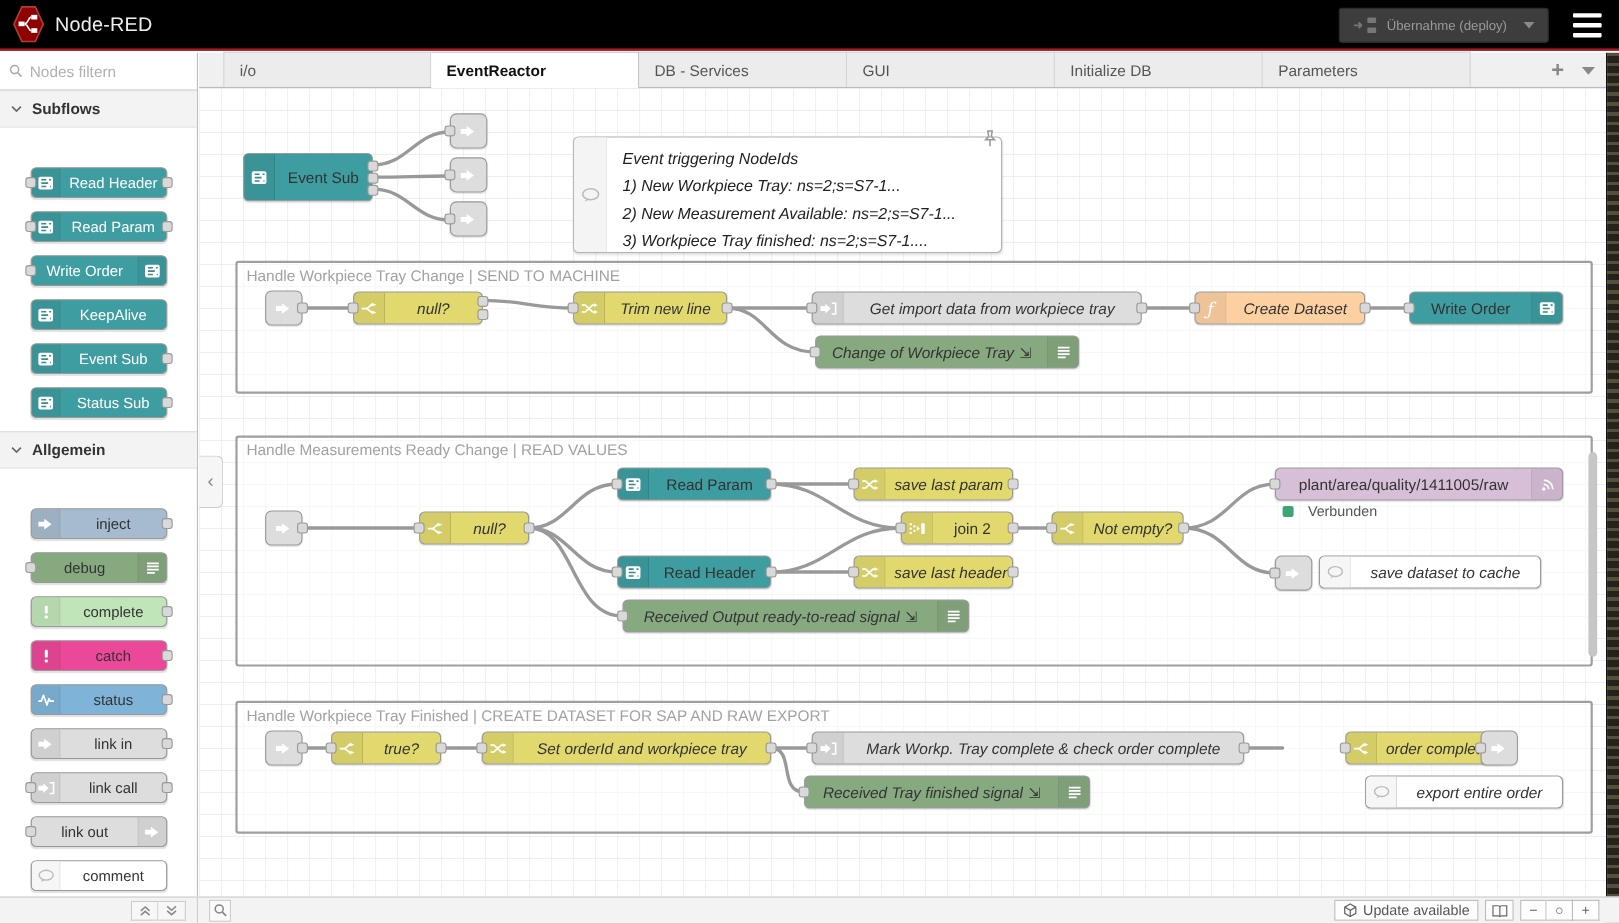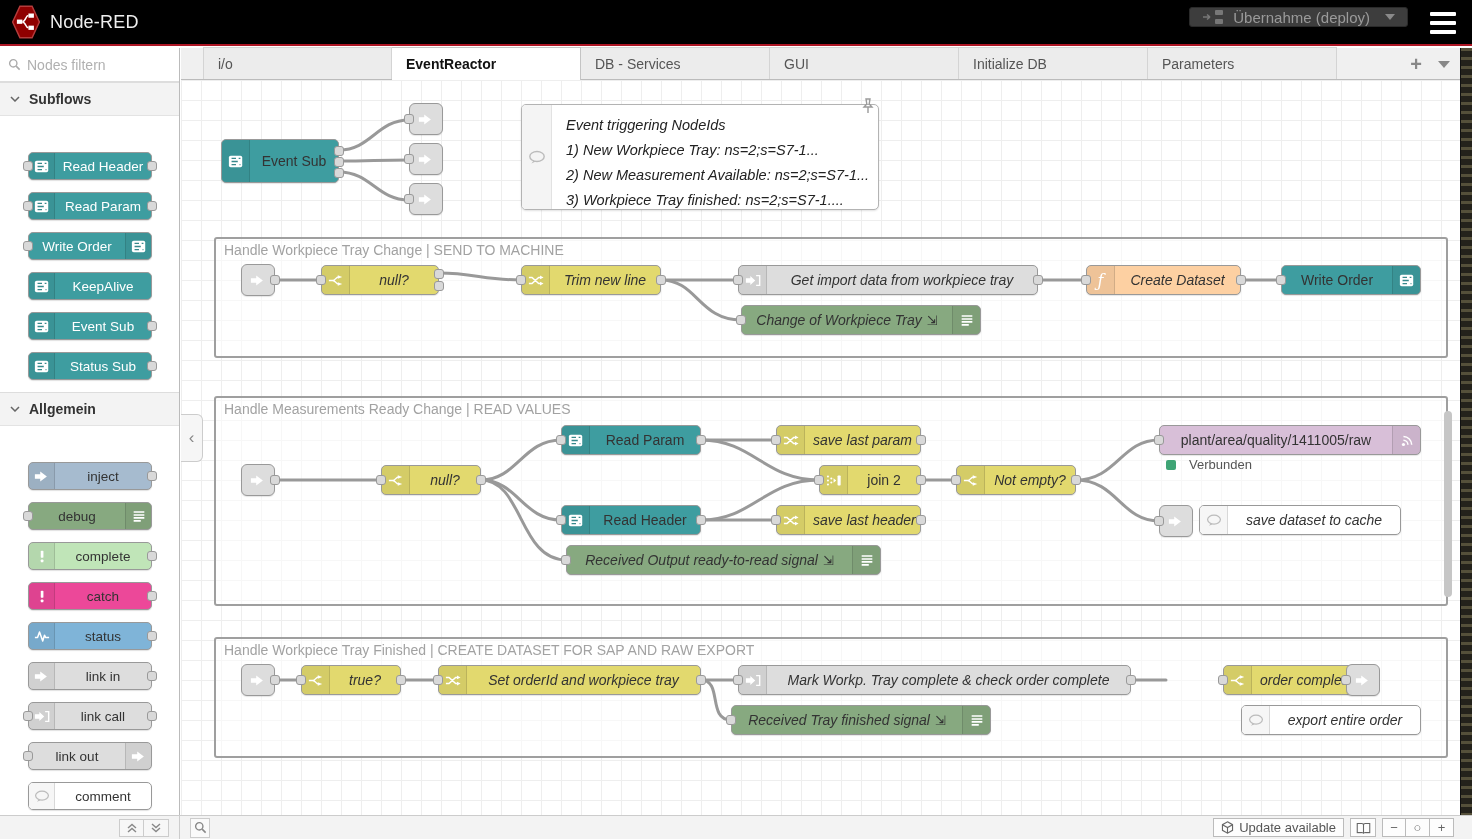--- a/index.html
+++ b/index.html
@@ -2,21 +2,21 @@
 <html><head>
 <meta charset="utf-8">
 <style>
   * { margin:0; padding:0; box-sizing:border-box; }
   html,body { width:1472px; height:839px; overflow:hidden; font-family:"Liberation Sans", sans-serif; background:#fff; }
 
   
   .header { position:absolute; left:0; top:0; width:1472px; height:46px; background:#000; border-bottom:2px solid #ad1625; display:flex; align-items:center; z-index:50; }
   .logo { margin-left:10px; width:32px; height:34px; }
   .app-title { color:#eee; font-size:18px; font-weight:500; margin-left:8px; letter-spacing:.2px; }
-  .deploy-btn { position:absolute; right:64px; top:7px; height:20px; background:#3d3d3d; border:1px solid #2a2a2a; border-radius:3px; display:flex; align-items:center; padding:0 12px; gap:9px; color:#9a9a9a; font-size:15px; cursor:pointer; }
+  .deploy-btn { position:absolute; right:64px; top:7px; height:32px; background:#3d3d3d; border:1px solid #2a2a2a; border-radius:3px; display:flex; align-items:center; padding:0 12px; gap:9px; color:#9a9a9a; font-size:12px; cursor:pointer; }
   .deploy-caret { width:0; height:0; border-left:5px solid transparent; border-right:5px solid transparent; border-top:6px solid #8a8a8a; margin-left:6px; }
   .menu-btn { position:absolute; right:16px; top:12px; width:26px; height:22px; display:flex; flex-direction:column; justify-content:space-between; cursor:pointer; }
   .menu-btn i { display:block; height:4px; background:#fff; border-radius:1px; }
 
   
   .palette { position:absolute; left:0; top:48px; width:180px; height:767px; background:#fff; border-right:1px solid #bbb; overflow:hidden; }
   .pal-search { height:34px; border-bottom:1px solid #ddd; display:flex; align-items:center; padding-left:8px; gap:6px; }
   .pal-search .ph { color:#b0b0b0; font-size:14px; }
   .pal-section-hdr { height:34px; background:#f3f3f3; border-top:1px solid #ddd; border-bottom:1px solid #e3e3e3; display:flex; align-items:center; gap:9px; padding-left:10px; font-size:14px; font-weight:bold; color:#333; cursor:pointer; }
   .pitem { position:relative; width:124px; height:28px; margin:0 0 12px 28px; border:1px solid #999; border-radius:5px; display:flex; align-items:center; font-size:13.5px; color:#333; box-shadow:0 1px 1px rgba(0,0,0,.12); cursor:grab; }
@@ -71,21 +71,21 @@
   .node .lbl { flex:1; text-align:center; white-space:nowrap; padding:0 8px; }
   .node .icon { flex-basis:28px; width:28px; }
   .it .lbl, .lbl.it { font-style:italic; }
   .tall { height:44px; }
   .linknode { position:absolute; width:34px; height:32px; background:#ddd; border:1px solid #999; border-radius:6px; display:flex; align-items:center; justify-content:center; color:#fff; z-index:4; box-shadow:0 1px 1px rgba(0,0,0,.1); cursor:pointer; }
   .pop { font-style:normal; margin-left:5px; font-size:13px; }
   .mqtt-status { position:absolute; display:flex; align-items:center; gap:13px; font-size:13px; color:#555; z-index:4; }
   .mqtt-dot { width:10px; height:10px; background:#3fa475; border-radius:2px; }
 
   
-  .note { position:absolute; left:340px; top:24px; width:358px; height:106px; background:#fff; border:1px solid #b3b3b3; border-radius:5px; display:flex; z-index:4; box-shadow:0 1px 2px rgba(0,0,0,.12); }
+  .note { position:absolute; left:340px; top:44px; width:390px; height:106px; background:#fff; border:1px solid #b3b3b3; border-radius:5px; display:flex; z-index:4; box-shadow:0 1px 2px rgba(0,0,0,.12); }
   .note-strip { width:30px; background:#f4f4f4; border-right:1px solid #e2e2e2; border-radius:4px 0 0 4px; display:flex; align-items:center; justify-content:center; color:#bbb; }
   .note-body { flex:1; padding:8px 12px 6px 14px; font-size:14.5px; font-style:italic; color:#222; line-height:25px; white-space:nowrap; overflow:hidden; }
   .note-pin { position:absolute; right:4px; top:-7px; color:#9a9a9a; }
 
   .collapse-tab { position:absolute; left:0px; top:334px; width:22px; height:48px; background:#f6f6f6; border:1px solid #ccc; border-left:none; border-radius:0 6px 6px 0; display:flex; align-items:center; justify-content:center; color:#888; font-size:17px; cursor:pointer; z-index:6; }
   .vscroll { position:absolute; right:8px; top:331px; width:8px; height:186px; background:#c6c6c6; border-radius:4px; z-index:6; }
 
   
   .sliver { position:absolute; right:0; top:48px; width:12px; height:791px; background:repeating-linear-gradient(180deg,#55503a 0 3px,#24221b 3px 9px); border-left:1px solid #111; z-index:40; }
 

